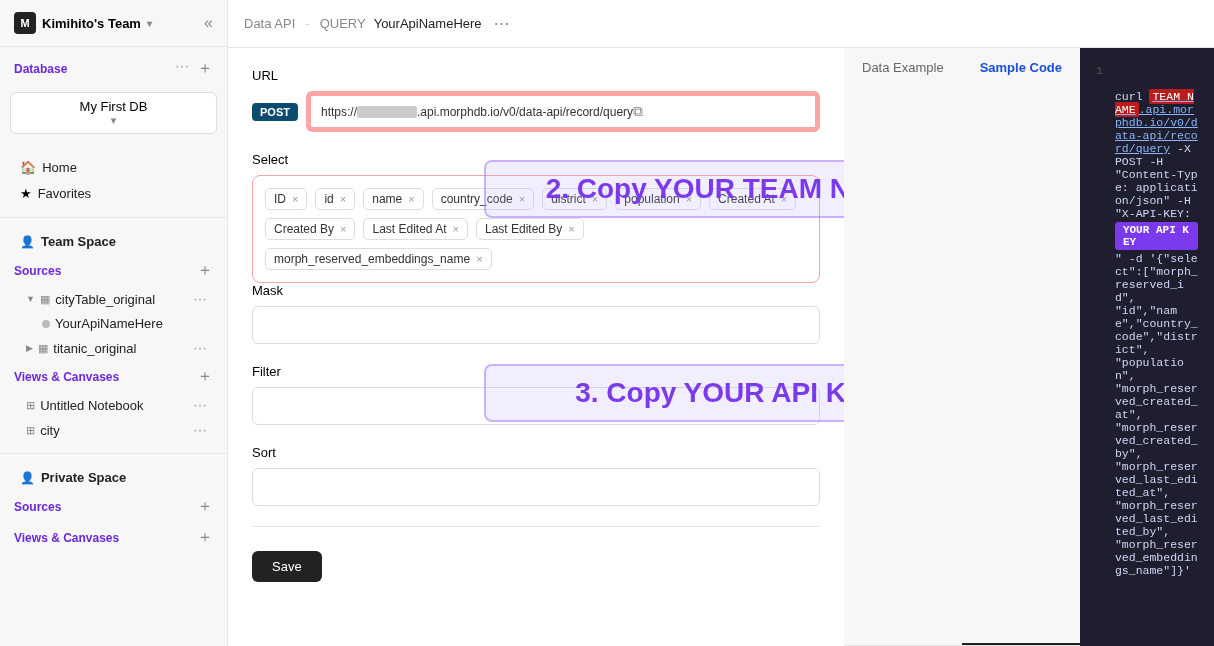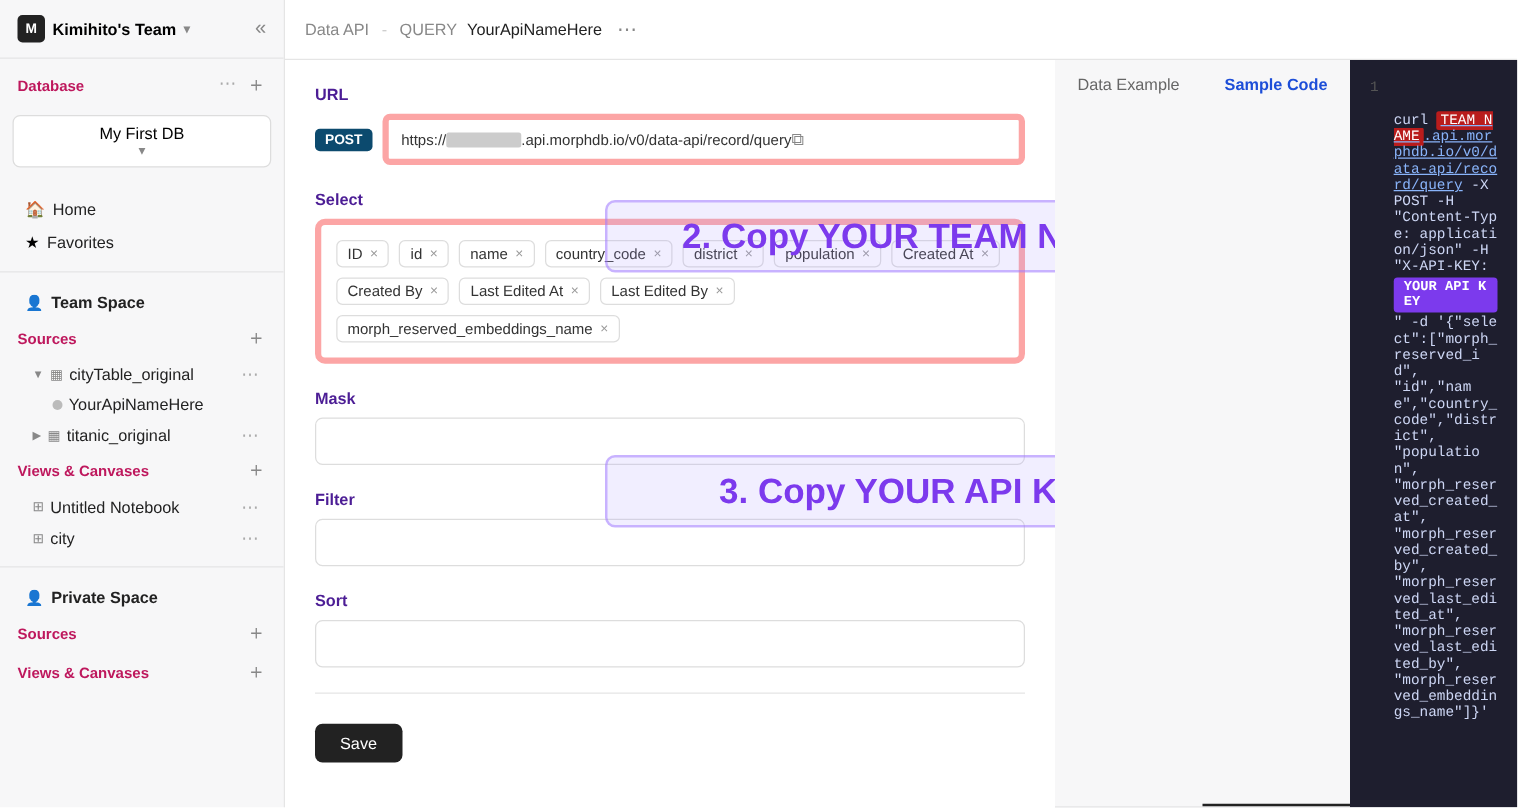--- a/index.html
+++ b/index.html
@@ -9,21 +9,21 @@
     .sidebar { width: 228px; min-width: 228px; background: #f7f7f8; border-right: 1px solid #e5e5e5; display: flex; flex-direction: column; height: 100%; overflow-y: auto; }
     .sidebar-header { display: flex; align-items: center; justify-content: space-between; padding: 12px 14px; border-bottom: 1px solid #e5e5e5; }
     .sidebar-logo { display: flex; align-items: center; gap: 6px; font-weight: 600; font-size: 13px; }
     .logo-icon { width: 22px; height: 22px; background: #222; border-radius: 4px; display: flex; align-items: center; justify-content: center; color: #fff; font-size: 11px; font-weight: 700; }
     .team-name { font-weight: 600; font-size: 13px; }
     .chevron-icon { color: #888; font-size: 10px; }
     .collapse-icon { color: #888; cursor: pointer; font-size: 16px; }
 
     .sidebar-section { padding: 6px 0; }
     .sidebar-section-header { display: flex; align-items: center; justify-content: space-between; padding: 5px 14px; }
-    .sidebar-section-label { font-size: 12px; font-weight: 600; color: #be185d; }
+    .sidebar-section-label { font-size: 12px; font-weight: 600; color: #6d28d9; }
     .sidebar-add-icon { color: #888; font-size: 16px; cursor: pointer; }
 
     .sidebar-item { display: flex; align-items: center; justify-content: space-between; padding: 5px 14px 5px 14px; cursor: pointer; border-radius: 5px; margin: 1px 6px; }
     .sidebar-item-left { display: flex; align-items: center; gap: 6px; }
     .sidebar-item-label { font-size: 13px; color: #222; }
     .sidebar-dots { color: #aaa; font-size: 14px; cursor: pointer; }
 
     .db-selector { display: flex; align-items: center; justify-content: space-between; margin: 8px 10px; padding: 6px 10px; background: #fff; border: 1px solid #ddd; border-radius: 6px; cursor: pointer; flex-direction: column; }
     .db-name { font-size: 13px; font-weight: 500; }
 
@@ -47,34 +47,34 @@
     .breadcrumb-name { font-size: 13px; font-weight: 500; color: #222; }
     .topbar-dots { color: #888; font-size: 16px; cursor: pointer; margin-left: 4px; }
 
     
     .body-split { display: flex; flex: 1; overflow: hidden; }
 
     
     .form-panel { flex: 1; padding: 20px 24px; overflow-y: auto; position: relative; }
 
     
-    .section-label { font-size: 13px; font-weight: 700; color: #4c1d95; margin-bottom: 8px; }
+    .section-label { font-size: 13px; font-weight: 400; color: #000000; margin-bottom: 8px; }
     .url-row { display: flex; align-items: center; gap: 8px; margin-bottom: 20px; }
     .post-badge { background: #0c4a6e; color: #fff; font-size: 11px; font-weight: 700; padding: 3px 8px; border-radius: 4px; }
     .url-input { flex: 1; border: 5px solid #fca5a5; border-radius: 6px; padding: 7px 10px; font-size: 12px; color: #333; background: #fff; display: flex; align-items: center; justify-content: flex-start; }
     .url-text { font-size: 12px; color: #333; }
     .url-text .masked { background: #ccc; border-radius: 2px; color: transparent; display: inline-block; width: 60px; height: 12px; vertical-align: middle; }
     .copy-icon { color: #888; cursor: pointer; font-size: 14px; }
 
     
     .annotation-overlay { position: absolute; background: rgba(180, 160, 255, 0.18); border: 2px solid rgba(160, 120, 255, 0.5); border-radius: 8px; pointer-events: none; z-index: 10; display: flex; align-items: center; justify-content: center; }
     .annotation-text { font-size: 28px; font-weight: 800; color: #7c3aed; text-align: center; line-height: 1.1; }
 
     
-    .select-box { border: 5px solid #fca5a5; border-radius: 8px; padding: 12px; display: flex; flex-wrap: wrap; gap: 8px; margin-bottom: 20px; min-height: 80px; }
+    .select-box { border: 1px solid #fca5a5; border-radius: 8px; padding: 12px; display: flex; flex-wrap: wrap; gap: 8px; min-height: 80px; }
     .tag { display: flex; align-items: center; gap: 4px; background: #fff; border: 1px solid #ddd; border-radius: 5px; padding: 3px 8px; font-size: 12px; color: #333; }
     .tag-x { color: #999; cursor: pointer; font-size: 11px; margin-left: 2px; }
 
     .input-field { width: 100%; border: 1px solid #ddd; border-radius: 6px; padding: 8px 12px; font-size: 13px; color: #333; background: #fff; margin-bottom: 20px; height: 38px; }
 
     .save-button { background: #222; color: #fff; border: none; border-radius: 6px; padding: 8px 20px; font-size: 13px; font-weight: 500; cursor: pointer; margin-top: 8px; }
 
     
     .right-panel { width: 370px; min-width: 370px; background: #1a1a2e; display: flex; flex-direction: row; }
     .right-panel-tabs { display: flex; background: #f7f7f8; border-bottom: 1px solid #e5e5e5; }

